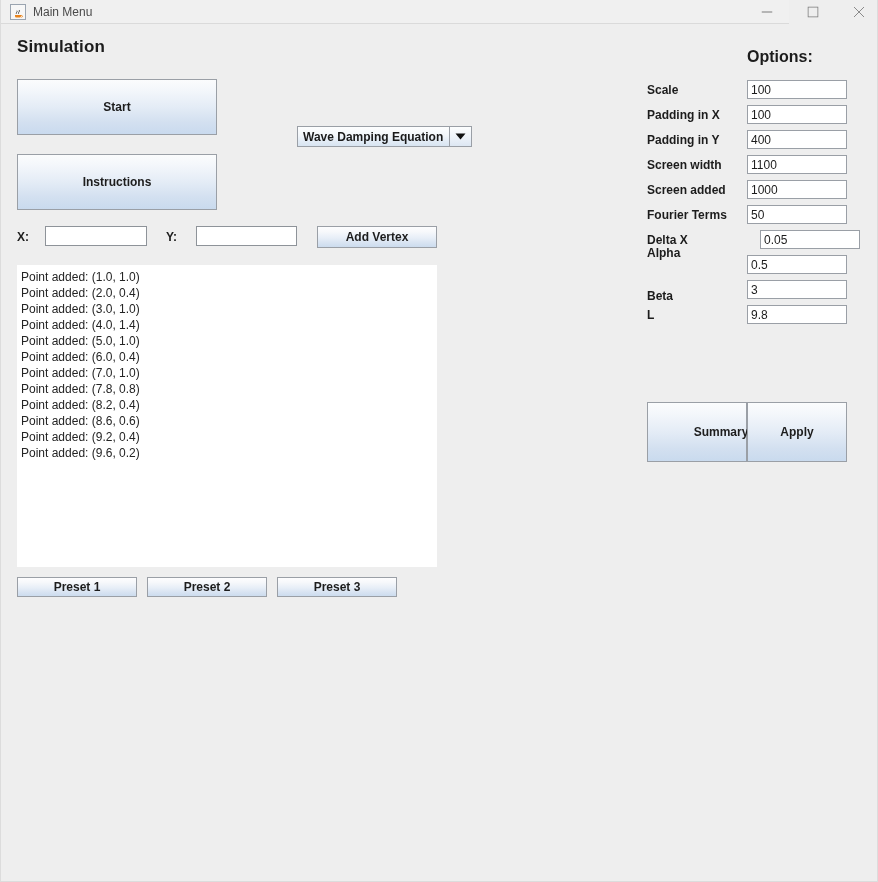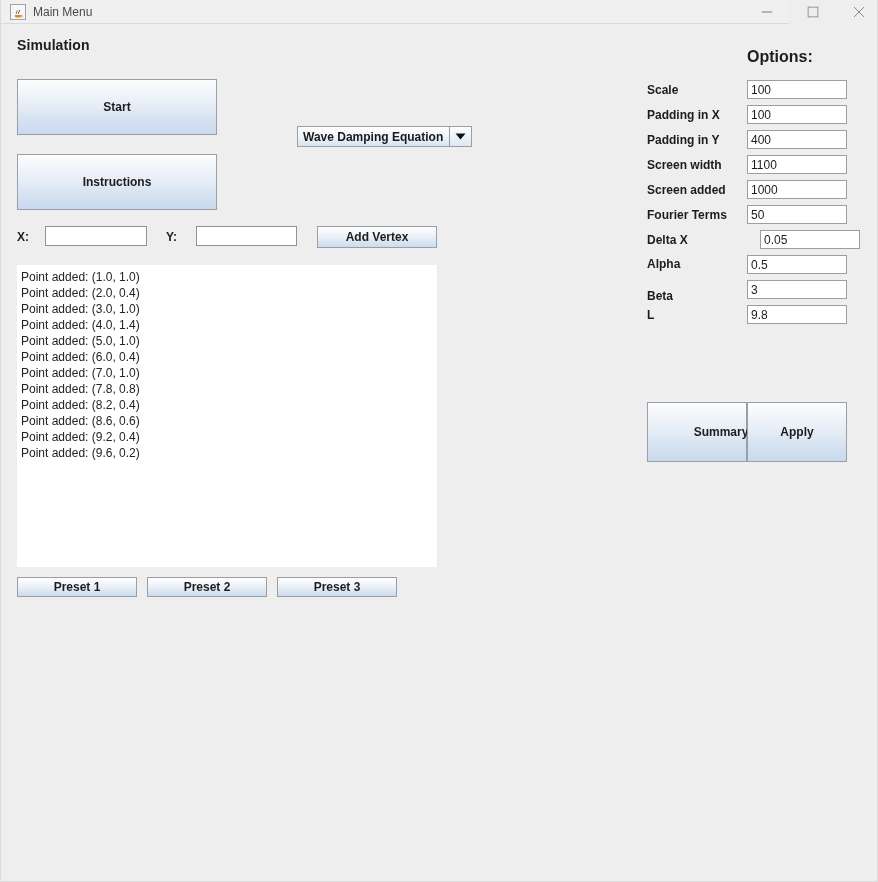--- a/index.html
+++ b/index.html
@@ -59,21 +59,21 @@
   }
   .win-btn svg { position: absolute; left: 50%; top: 50%; transform: translate(-50%, -50%); }
   #btn-min  { left: 743px; }
   #btn-max  { left: 789px; }
   #btn-close{ left: 835px; }
 
   
   #sim-heading {
     position: absolute;
     left: 16px; top: 37px;
-    font-size: 14px;
+    font-size: 17px;
     font-weight: bold;
     color: #1c1c1c;
     letter-spacing: 0.1px;
   }
   #options-heading {
     position: absolute;
     left: 746px; top: 48px;
     font-size: 16px;
     font-weight: bold;
     color: #1c1c1c;
@@ -300,21 +300,21 @@
       <span class="opt-label" style="top: 133px;">Padding in Y</span>
       <input type="text" class="opt-field" value="400" style="top: 130px;">
       <span class="opt-label" style="top: 158px;">Screen width</span>
       <input type="text" class="opt-field" value="1100" style="top: 155px;">
       <span class="opt-label" style="top: 183px;">Screen added</span>
       <input type="text" class="opt-field" value="1000" style="top: 180px;">
       <span class="opt-label" style="top: 208px;">Fourier Terms</span>
       <input type="text" class="opt-field" value="50" style="top: 205px;">
       <span class="opt-label" style="top: 233px;">Delta X</span>
       <input type="text" class="opt-field" value="0.05" style="top: 230px; margin-left: 13px;">
-      <span class="opt-label" style="top: 257px; text-align: right;">Alpha</span>
+      <span class="opt-label" style="top: 246px; text-align: right;">Alpha</span>
       <input type="text" class="opt-field" value="0.5" style="top: 255px;">
       <span class="opt-label" style="top: 289px;">Beta</span>
       <input type="text" class="opt-field" value="3" style="top: 280px;">
       <span class="opt-label" style="top: 308px;">L</span>
       <input type="text" class="opt-field" value="9.8" style="top: 305px;">
     </div>
 
   <button class="swing-btn" id="btn-summary">Summary</button>
   <button class="swing-btn" id="btn-apply">Apply</button>
 

